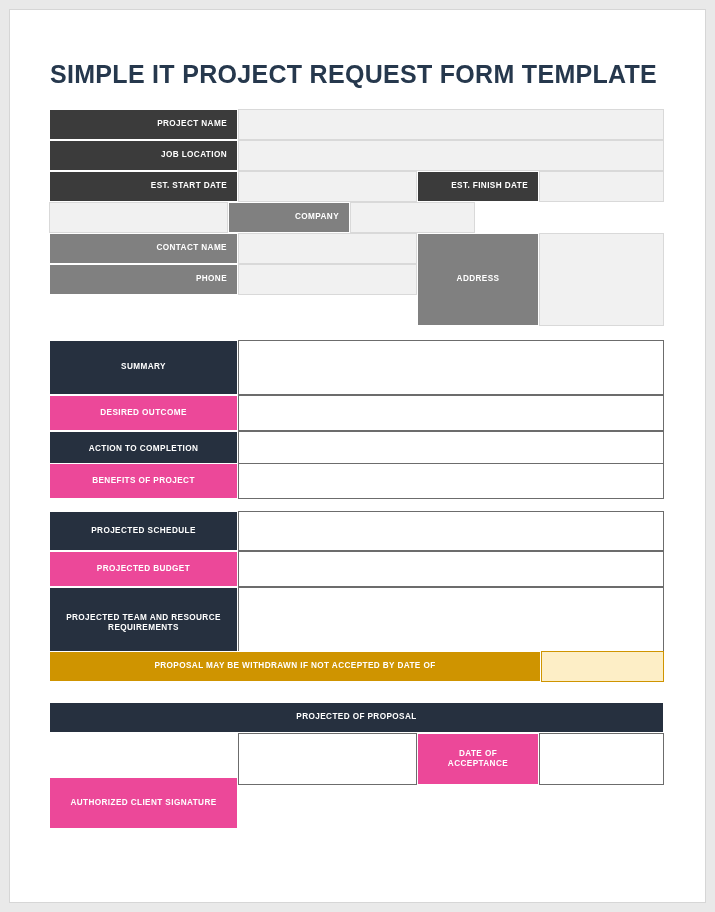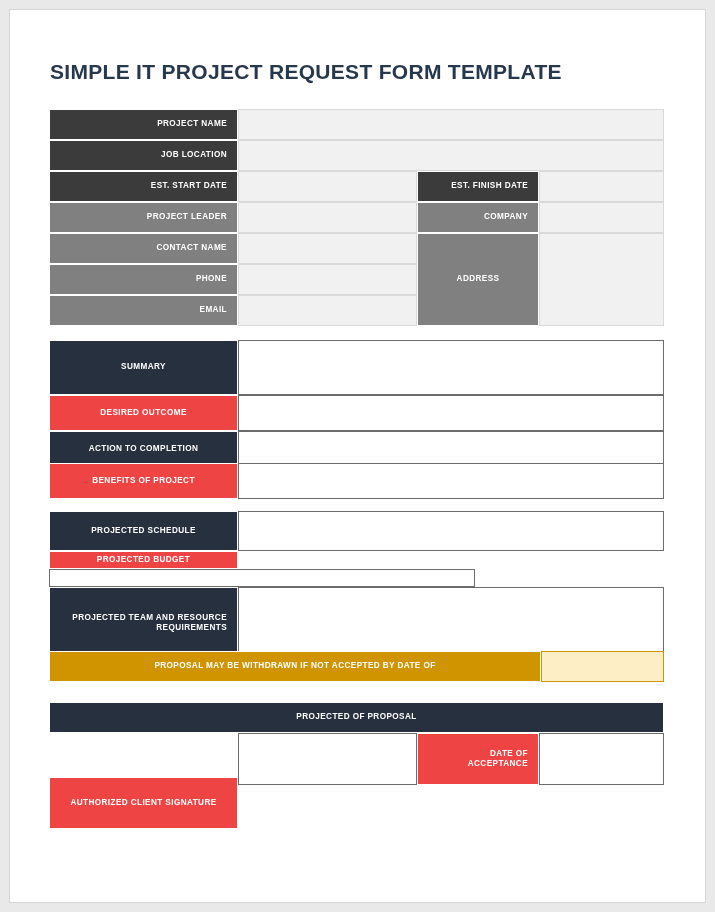--- a/index.html
+++ b/index.html
@@ -22,21 +22,21 @@
     top: 9px;
     width: 697px;
     height: 894px;
     background: #ffffff;
     border: 1px solid #d6d6d6;
   }
   .title {
     position: absolute;
     left: 40px;
     top: 50px;
-    font-size: 21px;
+    font-size: 25px;
     font-weight: bold;
     letter-spacing: 0.3px;
     color: #26384d;
     font-family: "Liberation Sans", sans-serif;
   }
 
   
   .block {
     position: absolute;
     left: 39px;
@@ -52,26 +52,26 @@
     align-items: center;
     border: 1px solid #ffffff;
     font-size: 8.2px;
     font-weight: bold;
     letter-spacing: 0.4px;
     color: #ffffff;
     padding: 0 10px;
     line-height: 1.25;
   }
   .lbl-right { justify-content: flex-end; text-align: left; }
-  .lbl-center { justify-content: center; text-align: right; }
+  .lbl-center { justify-content: center; text-align: center; }
 
   .dark   { background: #3b3b3b; }
   .gray   { background: #808080; }
   .navy   { background: #26303f; }
-  .blue   { background: #ef4444; }
+  .blue   { background: #ec4899; }
   .gold   { background: #cf9400; }
 
   .input {
     background: #f1f1f1;
     border: 1px solid #d9d9d9;
   }
   .input-white {
     background: #ffffff;
     border: 1px solid #6c6c6c;
   }
@@ -127,41 +127,36 @@
       </div>
 
       <div class="row">
         <div class="cell dark c-label lbl-right">EST. START DATE</div>
         <div class="cell input c-field"></div>
         <div class="cell dark c-label2 lbl-right">EST. FINISH DATE</div>
         <div class="cell input c-field2"></div>
       </div>
 
       <div class="row">
-        <div class="cell gray c-label lbl-right">PROJECT LEADER</div>
         <div class="cell input c-field"></div>
         <div class="cell gray c-label2 lbl-right">COMPANY</div>
         <div class="cell input c-field2"></div>
       </div>
 
       <div class="row" style="height:93px;">
 
         <div style="width:368px;">
           <div class="row" style="height:31px;">
             <div class="cell gray c-label lbl-right">CONTACT NAME</div>
             <div class="cell input c-field"></div>
           </div>
           <div class="row" style="height:31px;">
             <div class="cell gray c-label lbl-right">PHONE</div>
             <div class="cell input c-field"></div>
           </div>
-          <div class="row" style="height:31px;">
-            <div class="cell gray c-label lbl-right">EMAIL</div>
-            <div class="cell input c-field"></div>
-          </div>
         </div>
 
         <div class="cell gray c-label2 lbl-center" style="height:93px;">ADDRESS</div>
         <div class="cell input c-field2" style="height:93px;"></div>
       </div>
     </div>
 
     <div class="block" id="block2">
 
       <div class="row" style="height:55px;margin-top:8px;">
@@ -182,21 +177,21 @@
       <div class="row" style="height:48px;">
         <div class="cell blue c-label lbl-center" style="height:36px;">BENEFITS OF PROJECT</div>
         <div class="cell input-white c-field" style="height:36px;"></div>
       </div>
 
       <div class="row" style="height:40px;">
         <div class="cell navy c-label lbl-center" style="height:40px;">PROJECTED SCHEDULE</div>
         <div class="cell input-white c-field" style="height:40px;"></div>
       </div>
 
-      <div class="row" style="height:36px;flex-direction:column;">
+      <div class="row" style="height:36px;">
         <div class="cell blue c-label lbl-center" style="height:36px;">PROJECTED BUDGET</div>
         <div class="cell input-white c-field" style="height:36px;"></div>
       </div>
 
       <div class="row" style="height:72px;">
         <div class="cell navy c-label lbl-center" style="height:72px;">PROJECTED TEAM AND RESOURCE REQUIREMENTS</div>
         <div class="cell input-white c-field" style="height:72px;"></div>
       </div>
     </div>
 

